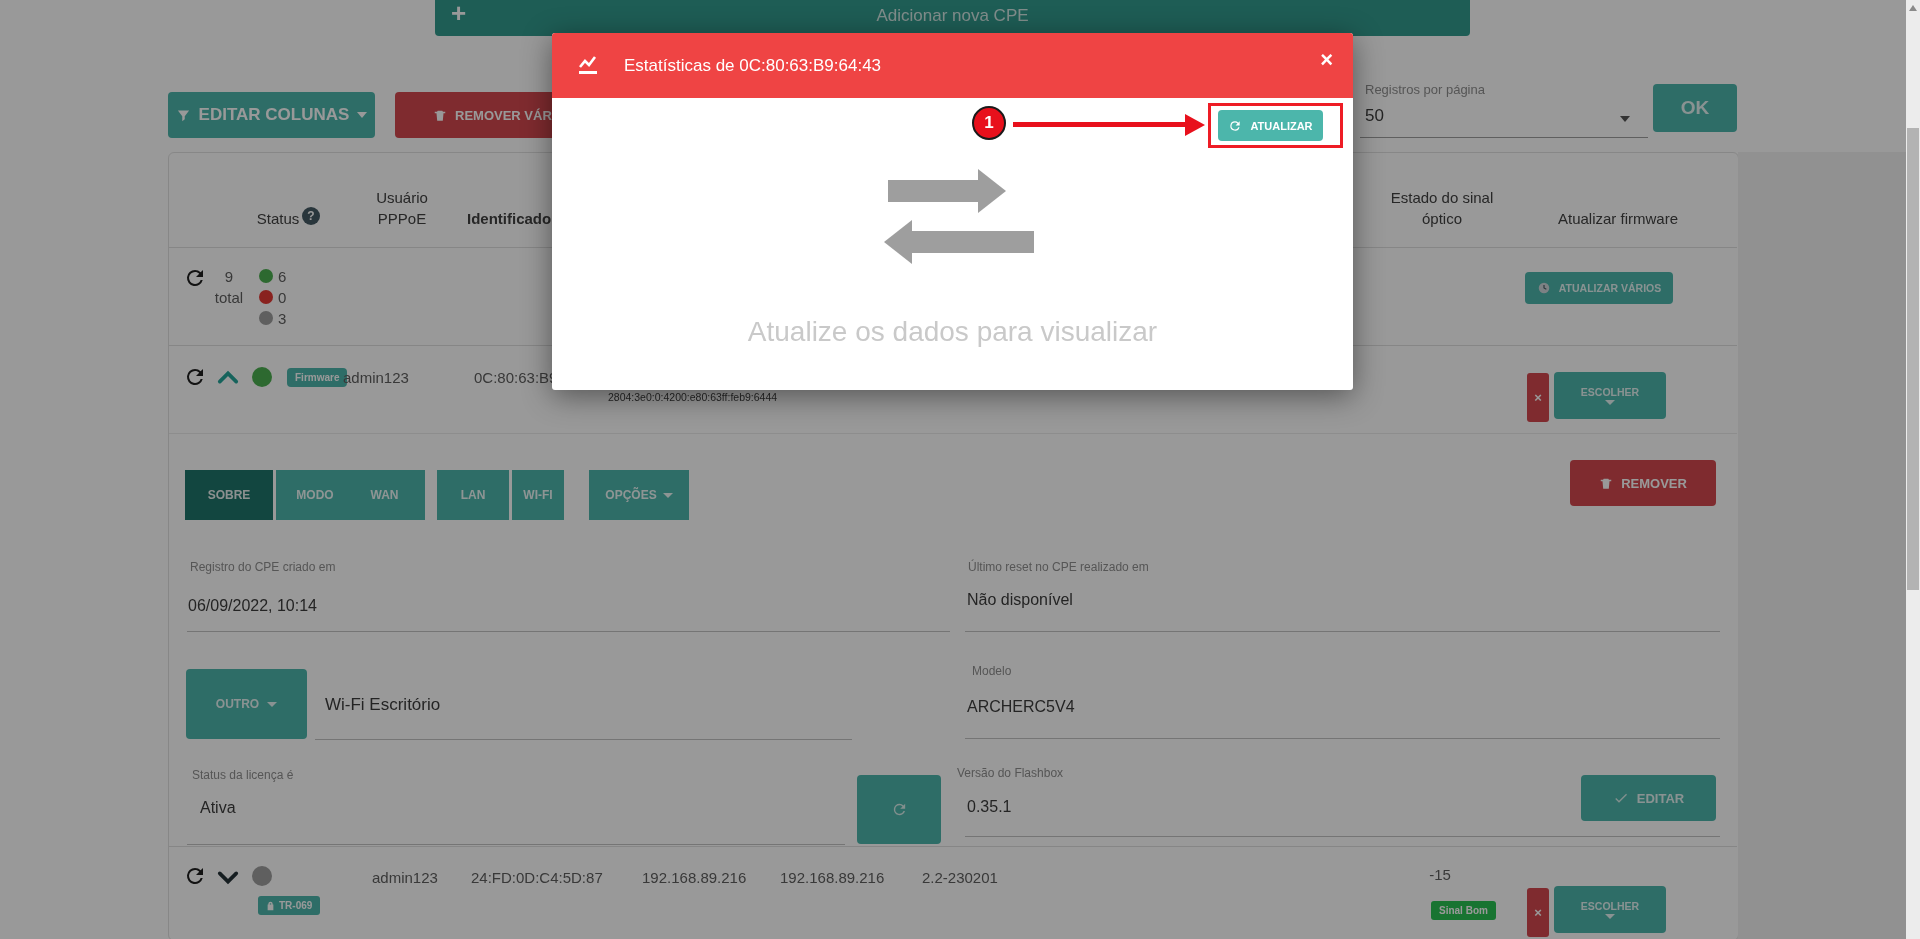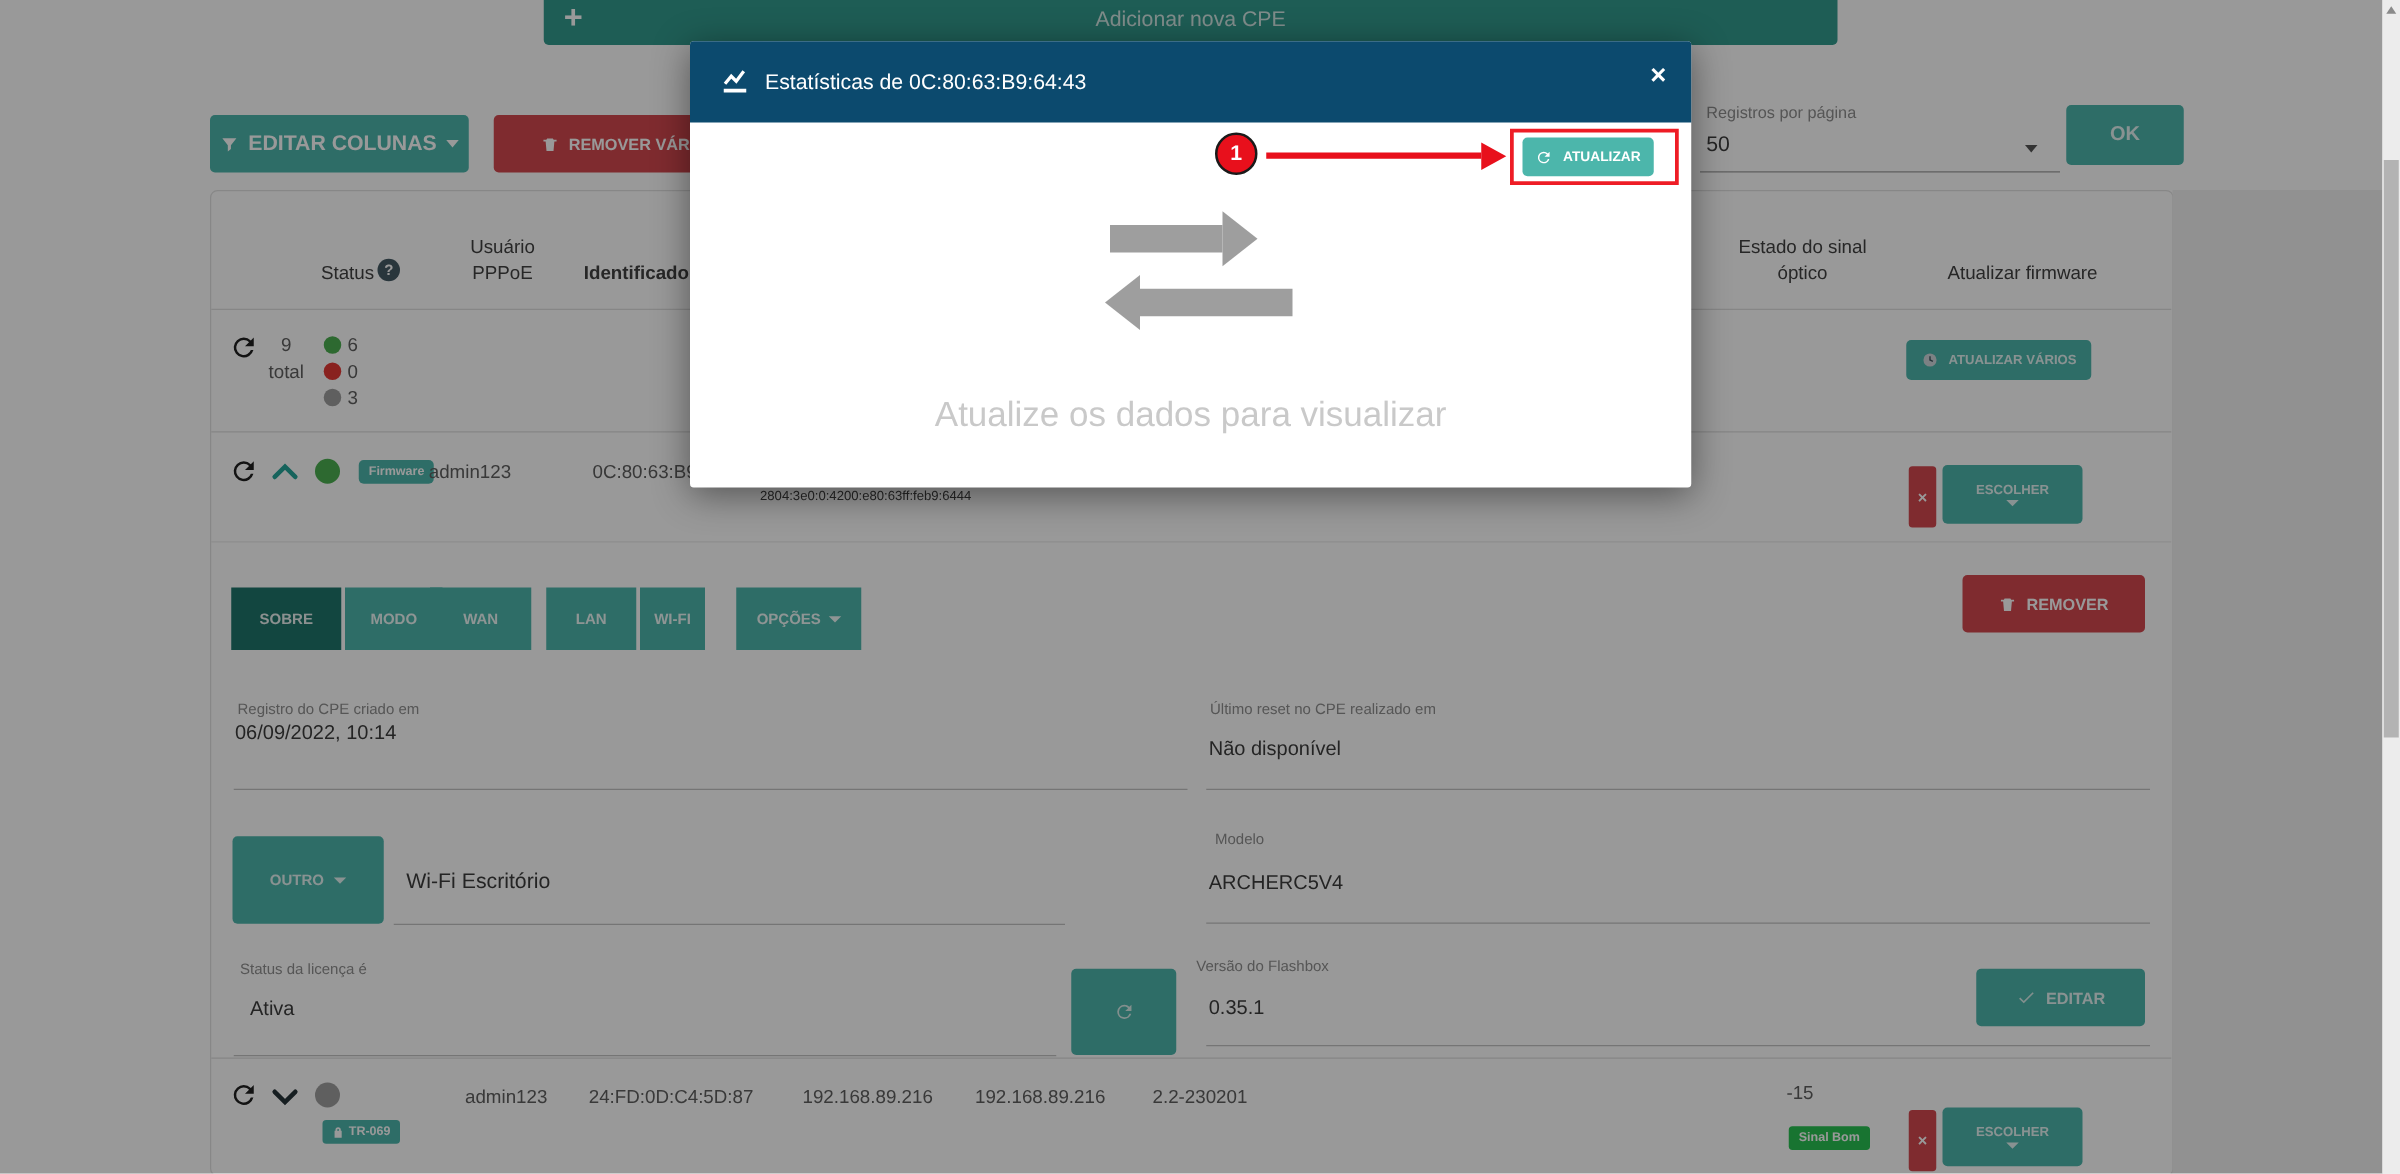--- a/index.html
+++ b/index.html
@@ -69,21 +69,21 @@
       <span>REMOVER VÁRIOS</span>
     </button>
 
     <div class="abs label12" style="left:1365px;top:82px;font-size:13px;">Registros por página</div>
     <div class="abs" style="left:1365px;top:106px;width:283px;height:30px;">
       <span class="value16" style="font-size:17px;">50</span>
       <span class="caret" style="position:absolute;right:18px;top:10px;color:#555;"></span>
     </div>
     <div class="uline" style="left:1360px;top:137px;width:288px;background:#9e9e9e;"></div>
 
-    <button class="btn teal abs" style="left:1653px;top:84px;width:94px;height:48px;font-size:16px;color:rgba(255,255,255,.85);">OK</button>
+    <button class="btn teal abs" style="left:1653px;top:84px;width:84px;height:48px;font-size:19px;color:rgba(255,255,255,.85);">OK</button>
 
     <div class="abs" style="left:168px;top:152px;width:1569px;height:787px;background:#fff;border:1px solid #e2e2e2;border-radius:6px;"></div>
     <div class="abs" style="left:1738px;top:152px;width:168px;height:787px;background:#f2f2f2;"></div>
 
     <div class="abs hdr" style="left:278px;top:210px;transform:translateX(-50%);">Status</div>
     <div class="abs" style="left:302px;top:207px;width:18px;height:18px;border-radius:50%;background:#455a64;color:#fff;
                 font-size:12px;font-weight:700;display:flex;align-items:center;justify-content:center;">
       <span>?</span>
     </div>
     <div class="abs hdr" style="left:402px;top:189px;transform:translateX(-50%);">Usuário</div>
@@ -169,21 +169,21 @@
     <button class="btn red abs" style="left:1570px;top:460px;width:146px;height:46px;font-size:13px;">
       <span style="display:inline-flex;">
         <svg width="14" height="15" viewBox="0 0 24 24">
             <path d="M6 8h12l-1.2 13H7.2L6 8zm10-4 1 1.5h4V8H3V5.5h4L8 4h8z" fill="#fff"></path>
           </svg>
       </span>
       <span>REMOVER</span>
     </button>
 
     <div class="abs label12" style="left:190px;top:560px;">Registro do CPE criado em</div>
-    <div class="abs value16" style="left:188px;top:578px;">06/09/2022, 10:14</div>
+    <div class="abs value16" style="left:188px;top:597px;">06/09/2022, 10:14</div>
     <div class="uline" style="left:187px;top:631px;width:763px;"></div>
 
     <button class="btn teal abs" style="left:186px;top:669px;width:121px;height:70px;font-size:12px;color:rgba(255,255,255,.85);">
       <span>OUTRO</span>
       <span class="caret" style="border-top-width:5px;"></span>
     </button>
     <div class="abs value16" style="left:325px;top:695px;font-size:17px;">Wi-Fi Escritório</div>
     <div class="uline" style="left:315px;top:739px;width:537px;"></div>
 
     <div class="abs label12" style="left:192px;top:768px;">Status da licença é</div>
@@ -251,22 +251,22 @@
     <button class="btn red abs" style="left:1527px;top:888px;width:22px;height:49px;border-radius:3px;font-size:13px;">×</button>
     <button class="btn teal abs" style="left:1554px;top:886px;width:112px;height:47px;flex-direction:column;gap:2px;font-size:10.5px;color:rgba(255,255,255,.85);">
       <span>ESCOLHER</span>
       <span class="caret" style="border-top-width:5px;"></span>
     </button>
   </div>
 
   <div class="overlay"></div>
 
   <div class="modal">
-    <div style="position:absolute;left:0;top:0;width:100%;height:65px;background:#0c4a6e;border-radius:3px 3px 0 0;
-                display:flex;align-items:center;padding:0 24px;box-sizing:border-box;gap:12px;">
+    <div style="position:absolute;left:0;top:0;width:100%;height:65px;background:#ef4444;border-radius:3px 3px 0 0;
+                display:flex;align-items:center;padding:0 24px;box-sizing:border-box;gap:24px;">
       <span style="display:inline-flex;">
         <svg width="24" height="24" viewBox="0 0 24 24">
           <path fill="#fff" d="M3 17h18v3H3z"></path>
           <path d="M4 13l5-6 4 4 6-8" stroke="#fff" stroke-width="2.6" fill="none"></path>
         </svg>
       </span>
       <span style="color:#fff;font-size:17px;">Estatísticas de 0C:80:63:B9:64:43</span>
       <span style="position:absolute;right:20px;top:14px;color:#fff;font-size:22px;font-weight:700;cursor:pointer;">×</span>
     </div>
 

